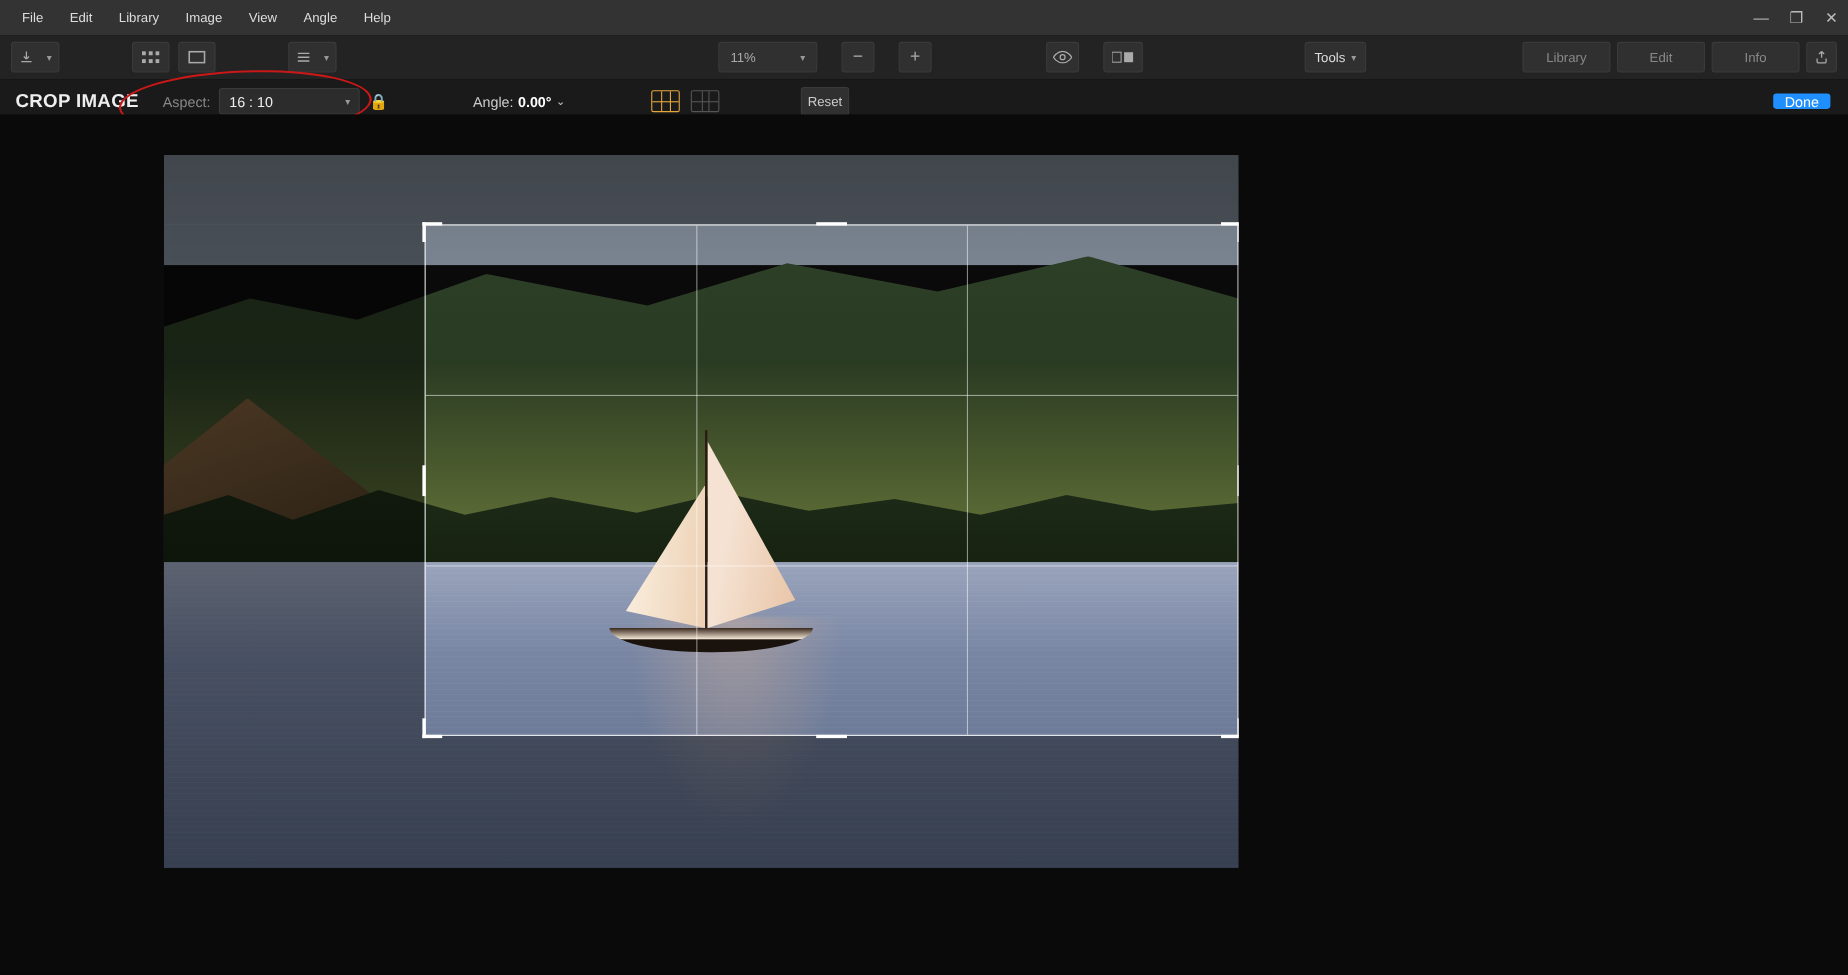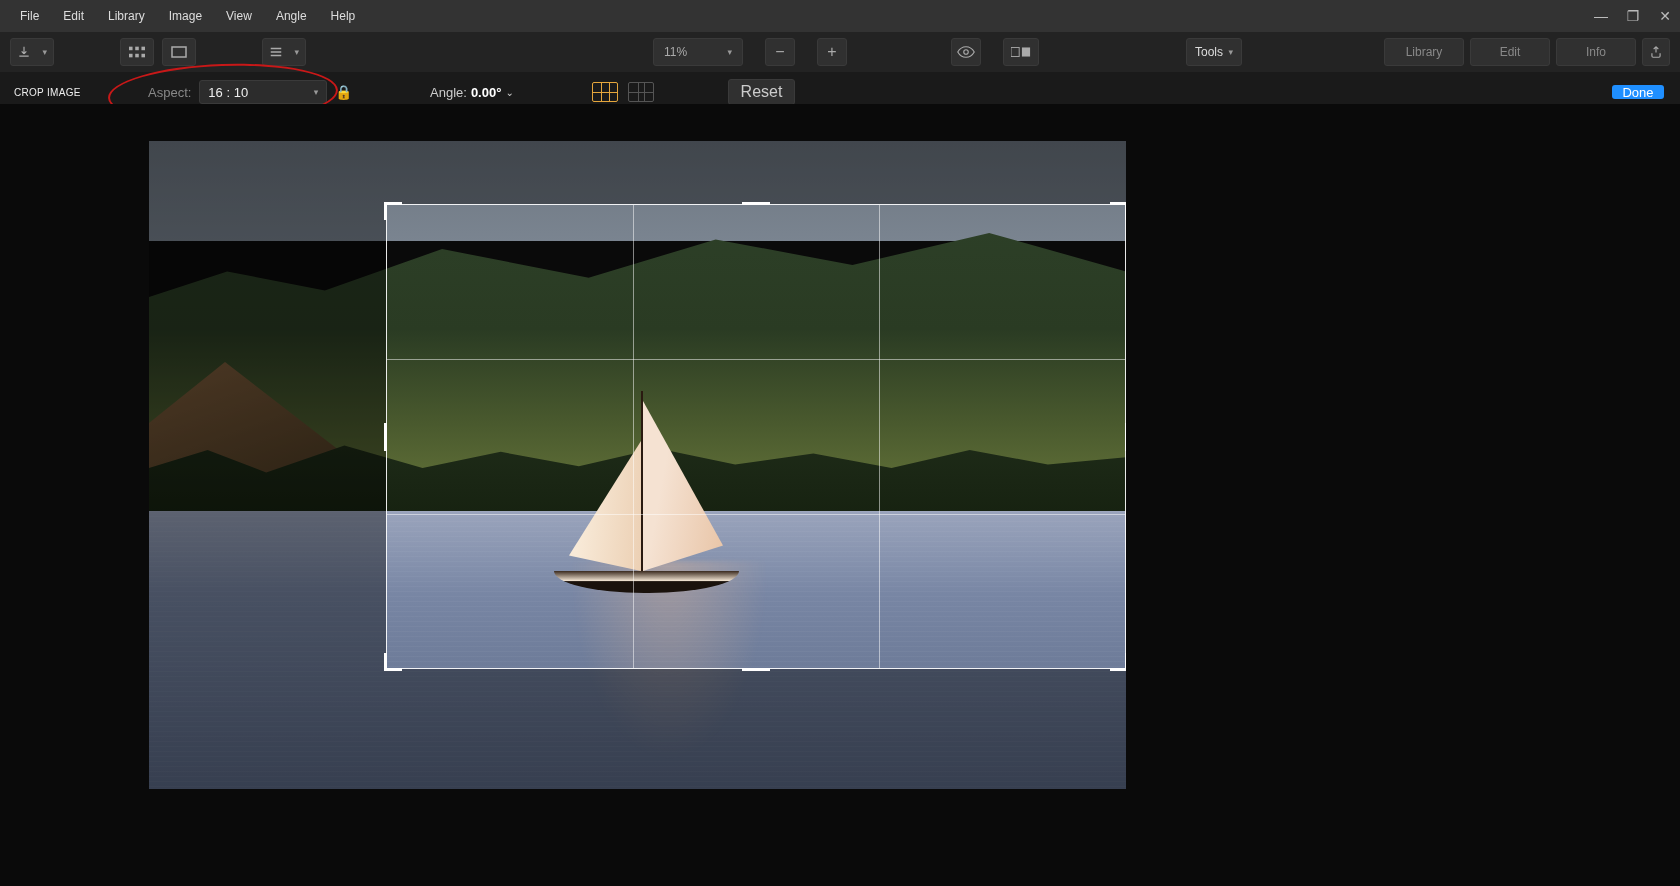--- a/index.html
+++ b/index.html
@@ -18,35 +18,35 @@
   .zoom-group { display: flex; align-items: center; gap: 22px; position: absolute; left: 50%; transform: translateX(-50%); padding-left: 12px; }
   .zoom-sel { width: 90px; padding: 0 10px; justify-content: space-between; }
   .zoom-btn { width: 30px; }
   .right-tools { position: absolute; right: 10px; display: flex; align-items: center; gap: 6px; }
   .panel-btn { width: 80px; color: #888; }
   .tools-dd { width: 56px; padding: 0 8px; justify-content: space-between; color: #ddd; }
   .export-btn { width: 28px; }
 
   
   .cropbar { height: 40px; background: #1a1a1a; display: flex; align-items: center; padding: 0 14px; color: #ccc; font-size: 13px; position: relative; }
-  .crop-title { font-weight: 400; color: #eee; font-size: 10px; letter-spacing: .3px; }
+  .crop-title { font-weight: 700; color: #eee; font-size: 17px; letter-spacing: .3px; }
   .aspect-group { position: absolute; left: 148px; display: flex; align-items: center; gap: 8px; }
   .aspect-label { color: #888; font-size: 13px; }
   .aspect-sel { width: 128px; height: 24px; background: #2c2c2c; border: 1px solid #3a3a3a; border-radius: 3px; display: flex; align-items: center; padding: 0 8px; color: #eee; font-size: 13px; justify-content: space-between; cursor: pointer; }
   .lock-icn { color: #c8863a; font-size: 14px; }
   .angle-group { position: absolute; left: 430px; display: flex; align-items: center; gap: 4px; }
   .angle-label { color: #ccc; font-size: 13px; }
   .angle-val { color: #fff; font-weight: 600; font-size: 13px; }
   .angle-chev { font-size: 10px; color: #ccc; }
   .grid-group { position: absolute; left: 592px; display: flex; align-items: center; gap: 10px; }
   .grid-btn { width: 26px; height: 20px; border: 1px solid #555; border-radius: 2px; cursor: pointer; position: relative; }
   .grid-btn.active { border-color: #e5a63c; }
   .grid-btn .gcell { position: absolute; background: #555; }
   .grid-btn.active .gcell { background: #e5a63c; }
-  .reset-btn { position: absolute; left: 728px; display: flex; align-items: center; justify-content: center; width: 67px; height: 26px; background: #303030; border: 1px solid #3a3a3a; border-radius: 3px; color: #ccc; font-size: 16px; cursor: pointer; }
+  .reset-btn { position: absolute; left: 728px; display: flex; align-items: center; justify-content: center; width: 44px; height: 26px; background: #303030; border: 1px solid #3a3a3a; border-radius: 3px; color: #ccc; font-size: 12px; cursor: pointer; }
   .done-btn { position: absolute; right: 16px; width: 52px; height: 14px; background: #1f8fff; border-radius: 3px; display: flex; align-items: center; justify-content: center; color: #fff; font-size: 13px; font-weight: 500; cursor: pointer; }
   
   .red-ellipse { position: absolute; left: 108px; top: -8px; width: 230px; height: 60px; border: 2px solid #c81818; border-radius: 50% / 50%; pointer-events: none; transform: rotate(-2deg); }
 
   
   .canvas-area { position: absolute; top: 104px; left: 0; right: 0; bottom: 0; background: #0a0a0a; }
   .photo-wrap { position: absolute; left: 149px; top: 37px; width: 977px; height: 648px; overflow: hidden; }
   .photo { width: 100%; height: 100%; position: relative; }
   
   .sky { position: absolute; top: 0; left: 0; right: 0; height: 100px; background: linear-gradient(#6d7680, #7a8490); }

